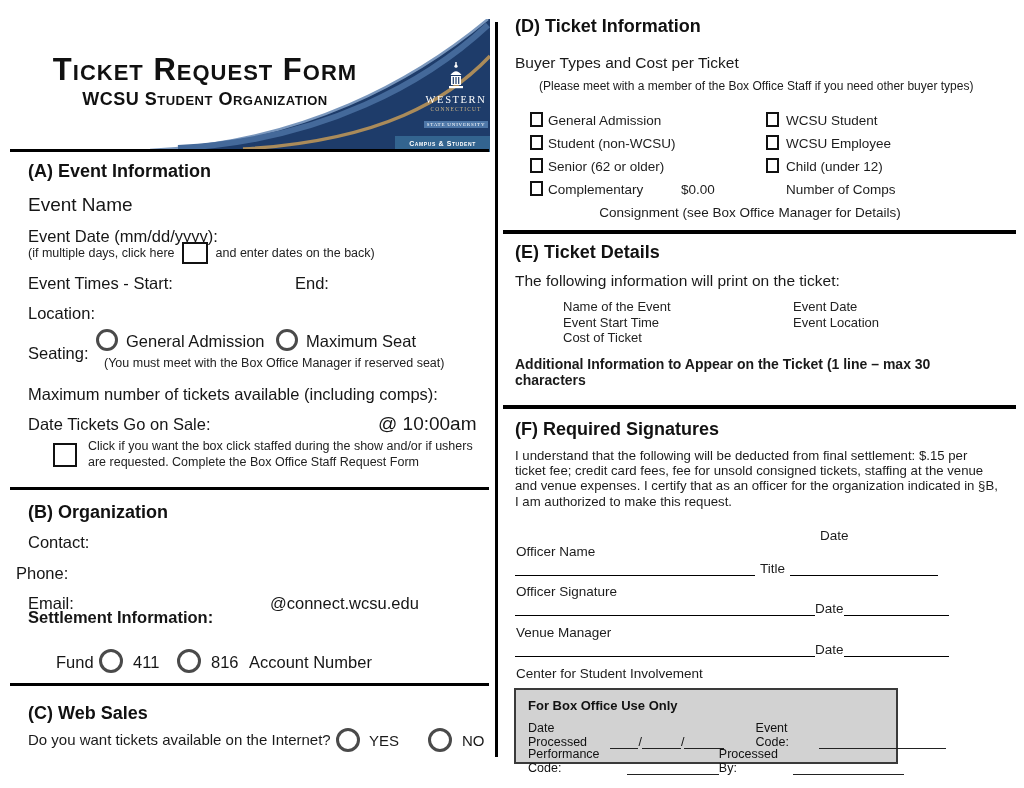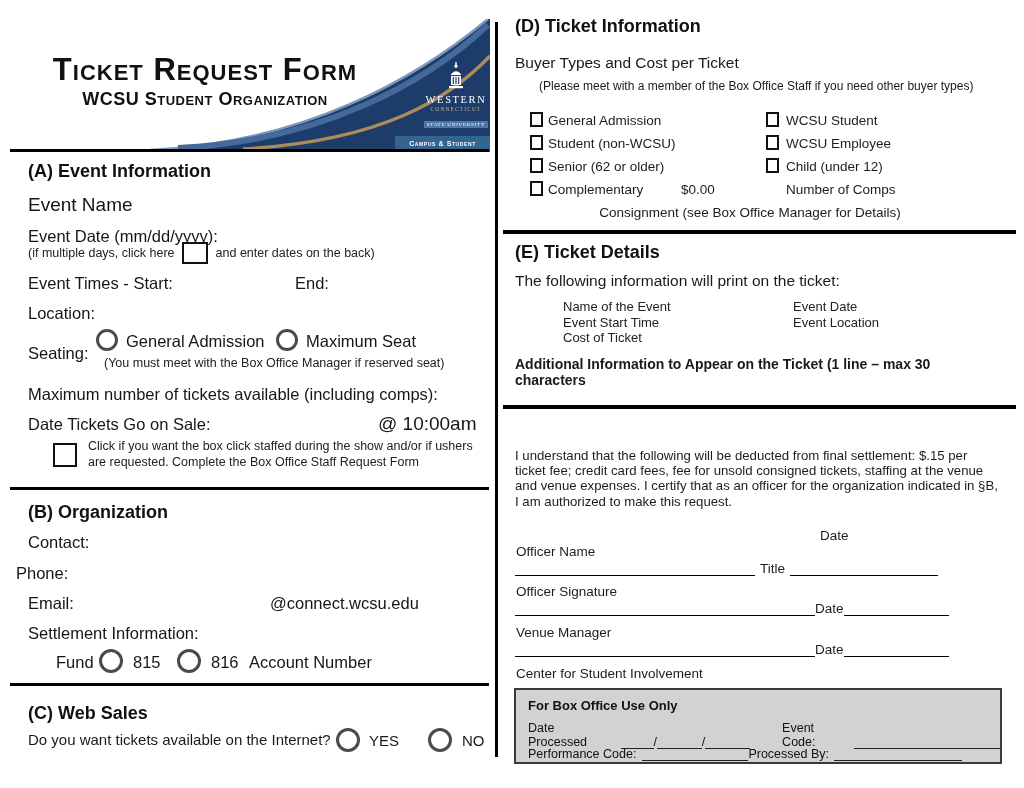--- a/index.html
+++ b/index.html
@@ -122,25 +122,25 @@
   <div class="abs lbl-lg" style="left:378px; top:413px;">@ 10:00am</div>
 
   <span class="abs cb cb-med" style="left:53px; top:443px;"></span>
   <div class="abs sm" style="left:88px; top:439px; width:402px; line-height:15.5px;">Click if you want the box click staffed during the show and/or if ushers are requested.  Complete the Box Office Staff Request Form</div>
 
   <div class="abs sec-h" style="left:28px; top:502px;">(B) Organization</div>
   <div class="abs lbl" style="left:28px; top:533px;">Contact:</div>
   <div class="abs lbl" style="left:16px; top:564px;">Phone:</div>
   <div class="abs lbl" style="left:28px; top:594px;">Email:</div>
   <div class="abs lbl" style="left:270px; top:594px;">@connect.wcsu.edu</div>
-  <div class="abs lbl" style="left:28px; top:624px;">Settlement Information:</div>
+  <div class="abs lbl" style="left:28px; top:608px;font-weight:bold;">Settlement Information:</div>
 
   <div class="abs lbl" style="left:56px; top:653px;">Fund</div>
   <span class="abs rad" style="left:99px; top:649px; width:24px; height:24px;"></span>
-  <div class="abs lbl" style="left:133px; top:653px;">815</div>
+  <div class="abs lbl" style="left:133px; top:653px;">411</div>
   <span class="abs rad" style="left:177px; top:649px; width:24px; height:24px;"></span>
   <div class="abs lbl" style="left:211px; top:653px;">816</div>
   <div class="abs lbl" style="left:249px; top:653px;">Account Number</div>
 
   <div class="abs sec-h" style="left:28px; top:703px;">(C) Web Sales</div>
   <div class="abs" style="left:28px; top:731px; font-size:15px;">Do you want tickets available on the Internet?</div>
   <span class="abs rad" style="left:336px; top:728px; width:24px; height:24px;"></span>
   <div class="abs" style="left:369px; top:732px; font-size:15px;">YES</div>
   <span class="abs rad" style="left:428px; top:728px; width:24px; height:24px;"></span>
   <div class="abs" style="left:462px; top:732px; font-size:15px;">NO</div>
@@ -179,20 +179,21 @@
     <div class="e-item">Event Start Time</div>
     <div class="e-item">Cost of Ticket</div>
   </div>
   <div class="abs" style="left:793px; top:299px;">
     <div class="e-item">Event Date</div>
     <div class="e-item">Event Location</div>
   </div>
 
   <div class="abs" style="left:515px; top:356px; font-size:14px; font-weight:bold; width:490px;">Additional Information to Appear on the Ticket (1 line – max 30 characters</div>
 
+  <div class="abs sec-h" style="left:515px; top:419px;">(F) Required Signatures</div>
   <div class="abs legal" style="left:515px; top:448px; width:484px;">I understand that the following will be deducted from final settlement: $.15 per ticket fee; credit card fees, fee for unsold consigned tickets, staffing at the venue and venue expenses.  I certify that as an officer for the organization indicated in §B, I am authorized to make this request.</div>
 
   <div class="abs d-lbl" style="left:820px; top:528px;">Date</div>
   <div class="abs d-lbl" style="left:516px; top:544px;">Officer Name</div>
 
   <div class="abs row-flex" style="left:515px; top:561px;">
     <span class="useg" style="width:240px;"></span>
     <span class="d-lbl" style="margin:0 5px;">Title</span>
     <span class="useg" style="width:148px;"></span>
   </div>
@@ -206,21 +207,21 @@
 
   <div class="abs d-lbl" style="left:516px; top:625px;">Venue Manager</div>
   <div class="abs row-flex" style="left:515px; top:642px;">
     <span class="useg" style="width:300px;"></span>
     <span class="d-lbl">Date</span>
     <span class="useg" style="width:105px;"></span>
   </div>
 
   <div class="abs d-lbl" style="left:516px; top:666px;">Center for Student Involvement</div>
 
-  <div class="abs bo-box" style="left:514px; top:688px; width:488px; height:76px;">
+  <div class="abs bo-box" style="left:514px; top:688px; width:384px; height:76px;">
     <div class="abs bo-h" style="left:12px; top:8px;">For Box Office Use Only</div>
 
     <div class="abs row-flex" style="left:12px; top:31px;">
       <span class="bo-t">Date Processed</span>
       <span class="bo-seg" style="width:34px; margin-left:6px;"></span>
       <span class="bo-t">/</span>
       <span class="bo-seg" style="width:46px;"></span>
       <span class="bo-t">/</span>
       <span class="bo-seg" style="width:46px;"></span>
       <span class="bo-t" style="margin-left:32px;">Event Code:</span>

